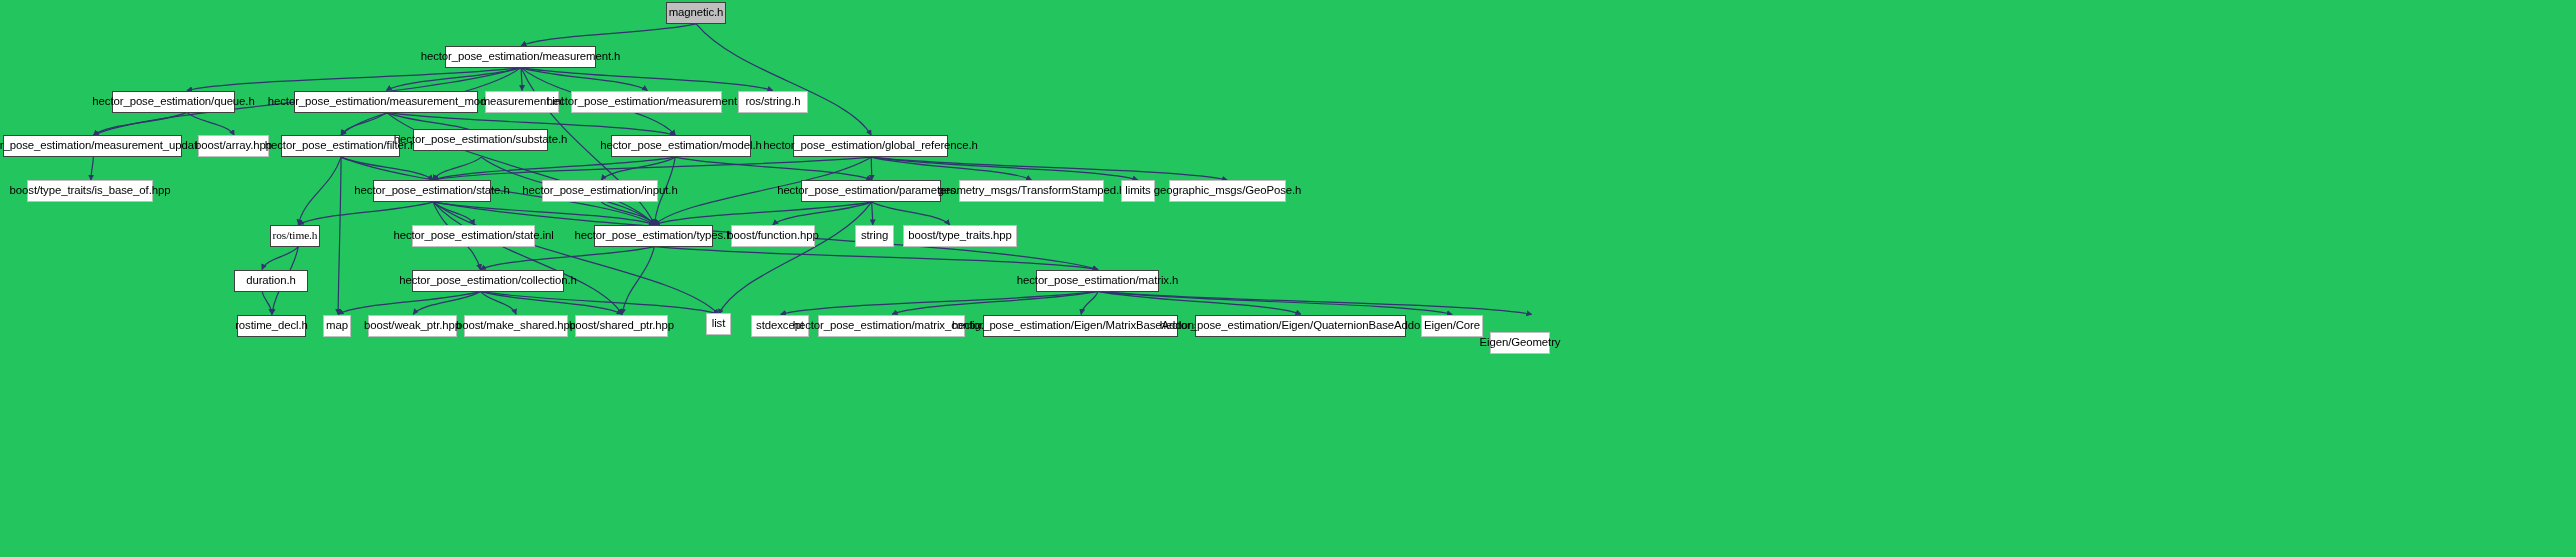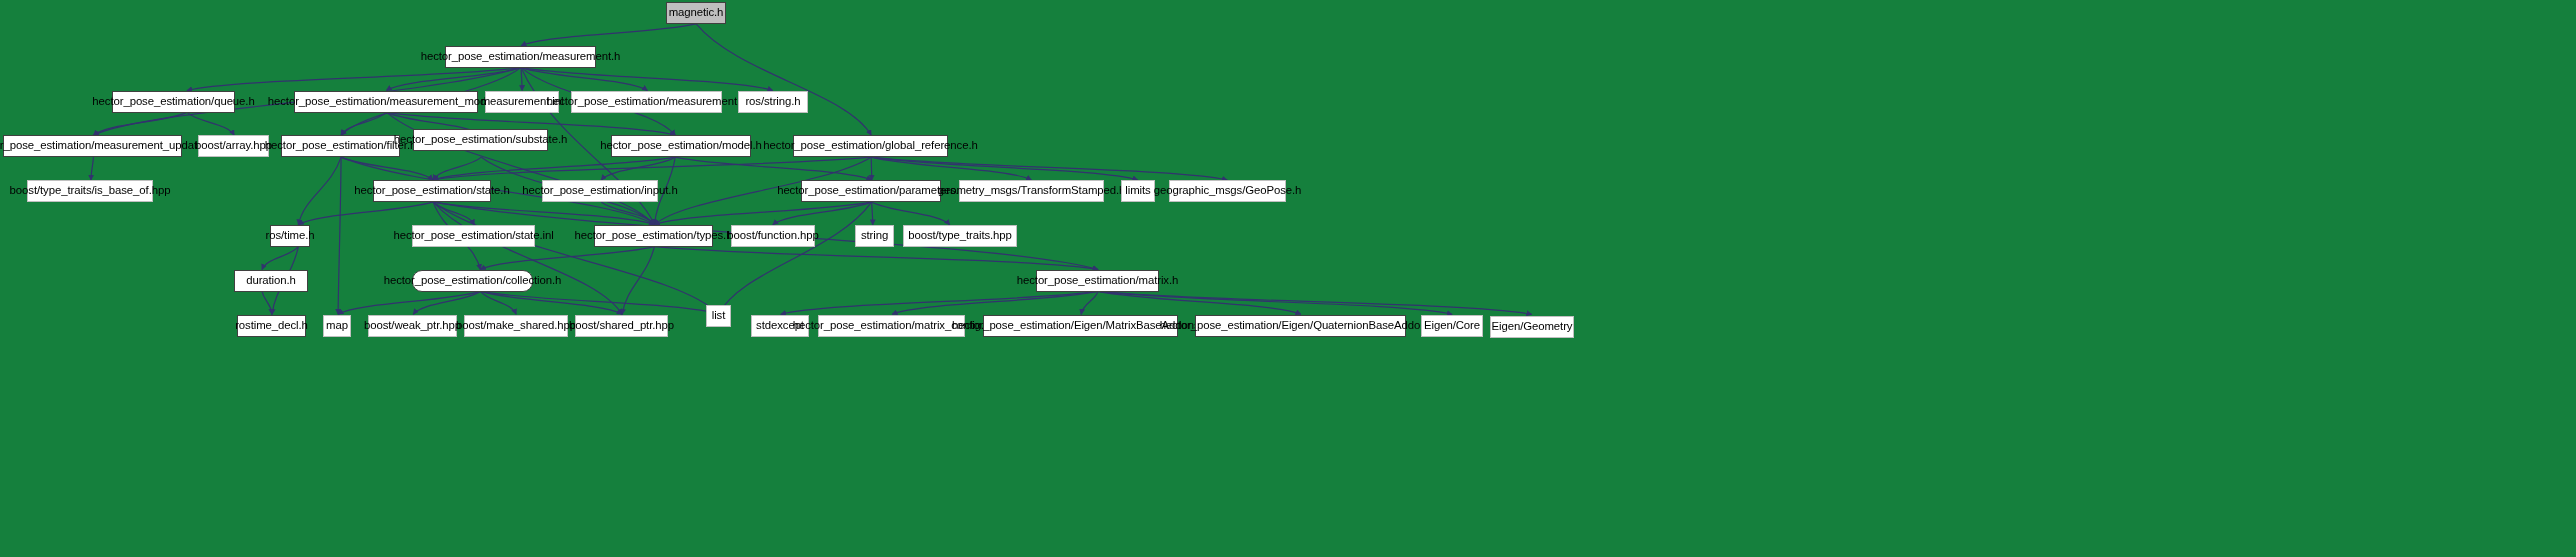--- a/index.html
+++ b/index.html
@@ -1,20 +1,20 @@
 <!DOCTYPE html>
 <html><head>
 <meta charset="utf-8">
 <style>
   html,body{margin:0;padding:0;background:#ffffff;}
   #graph{
     position:relative;
     width:2576px;
     height:557px;
-    background:#15803d;
+    background:#22c55e;
     font-family:"Liberation Sans", sans-serif;
     overflow:hidden;
   }
   #edges{position:absolute;left:0;top:0;width:2576px;height:557px;pointer-events:none;}
   .node{
     position:absolute;
     box-sizing:border-box;
     display:flex;
     align-items:center;
     justify-content:center;
@@ -125,36 +125,36 @@
       <div class="node strong" style="left: 413px; top: 129px; width: 135px;">hector_pose_estimation/substate.h</div>
       <div class="node strong" style="left: 611px; top: 135px; width: 140px;">hector_pose_estimation/model.h</div>
       <div class="node strong" style="left: 793px; top: 135px; width: 155px;">hector_pose_estimation/global_reference.h</div>
       <div class="node " style="left: 27px; top: 180px; width: 126px;">boost/type_traits/is_base_of.hpp</div>
       <div class="node strong" style="left: 373px; top: 180px; width: 118px;">hector_pose_estimation/state.h</div>
       <div class="node " style="left: 542px; top: 180px; width: 116px;">hector_pose_estimation/input.h</div>
       <div class="node strong" style="left: 801px; top: 180px; width: 140px;">hector_pose_estimation/parameters.h</div>
       <div class="node " style="left: 959px; top: 180px; width: 145px;">geometry_msgs/TransformStamped.h</div>
       <div class="node " style="left: 1121px; top: 180px; width: 34px;">limits</div>
       <div class="node " style="left: 1169px; top: 180px; width: 117px;">geographic_msgs/GeoPose.h</div>
-      <div class="node strong" style="left: 270px; top: 225px; width: 40px;">ros/time.h</div>
+      <div class="node strong" style="left: 270px; top: 225px; width: 50px; font-family: Liberation Serif, serif;">ros/time.h</div>
       <div class="node " style="left: 412px; top: 225px; width: 123px;">hector_pose_estimation/state.inl</div>
       <div class="node strong" style="left: 594px; top: 225px; width: 119px;">hector_pose_estimation/types.h</div>
       <div class="node " style="left: 731px; top: 225px; width: 84px;">boost/function.hpp</div>
       <div class="node " style="left: 855px; top: 225px; width: 39px;">string</div>
       <div class="node " style="left: 903px; top: 225px; width: 114px;">boost/type_traits.hpp</div>
       <div class="node strong" style="left: 234px; top: 270px; width: 74px;">duration.h</div>
-      <div class="node strong" style="left: 412px; top: 270px; width: 121px; border-radius: 10px;">hector_pose_estimation/collection.h</div>
+      <div class="node strong" style="left: 412px; top: 270px; width: 152px;">hector_pose_estimation/collection.h</div>
       <div class="node strong" style="left: 1036px; top: 270px; width: 123px;">hector_pose_estimation/matrix.h</div>
       <div class="node strong" style="left: 237px; top: 315px; width: 69px;">rostime_decl.h</div>
       <div class="node " style="left: 323px; top: 315px; width: 28px;">map</div>
       <div class="node " style="left: 368px; top: 315px; width: 89px;">boost/weak_ptr.hpp</div>
       <div class="node " style="left: 464px; top: 315px; width: 104px;">boost/make_shared.hpp</div>
       <div class="node " style="left: 575px; top: 315px; width: 93px;">boost/shared_ptr.hpp</div>
-      <div class="node " style="left: 706px; top: 305px; width: 25px;">list</div>
+      <div class="node " style="left: 706px; top: 313px; width: 25px;">list</div>
       <div class="node " style="left: 751px; top: 315px; width: 58px;">stdexcept</div>
       <div class="node " style="left: 818px; top: 315px; width: 147px;">hector_pose_estimation/matrix_config.h</div>
       <div class="node strong" style="left: 983px; top: 315px; width: 195px;">hector_pose_estimation/Eigen/MatrixBaseAddons.h</div>
       <div class="node strong" style="left: 1195px; top: 315px; width: 211px;">hector_pose_estimation/Eigen/QuaternionBaseAddons.h</div>
       <div class="node " style="left: 1421px; top: 315px; width: 62px;">Eigen/Core</div>
-      <div class="node " style="left: 1490px; top: 316px; width: 84px;">Eigen/Geometry</div>
+      <div class="node " style="left: 1490px; top: 332px; width: 60px;">Eigen/Geometry</div>
     </div>
 </div>
 
 
 </body></html>

